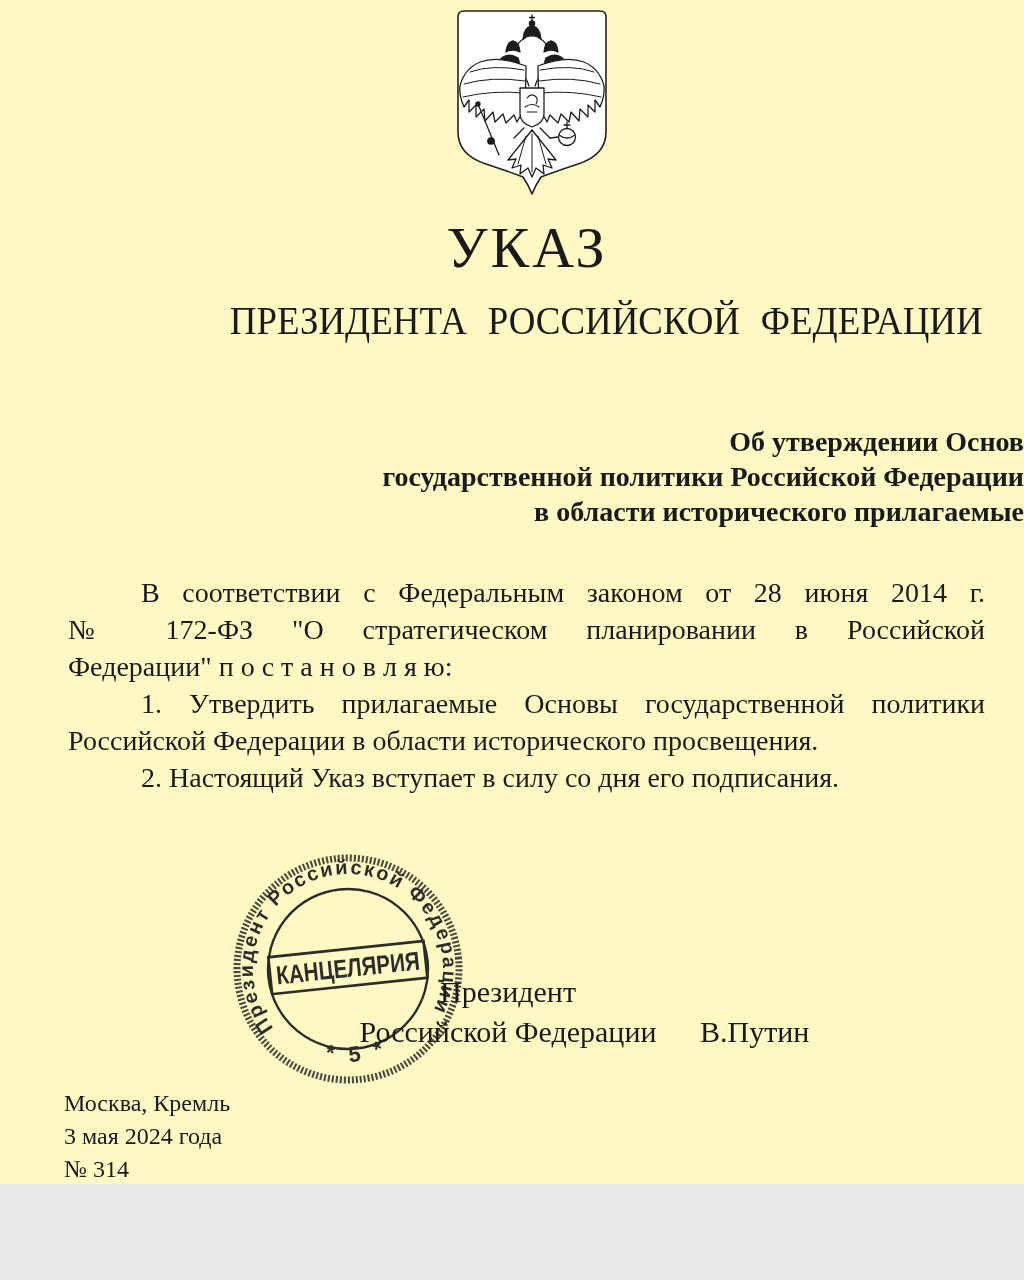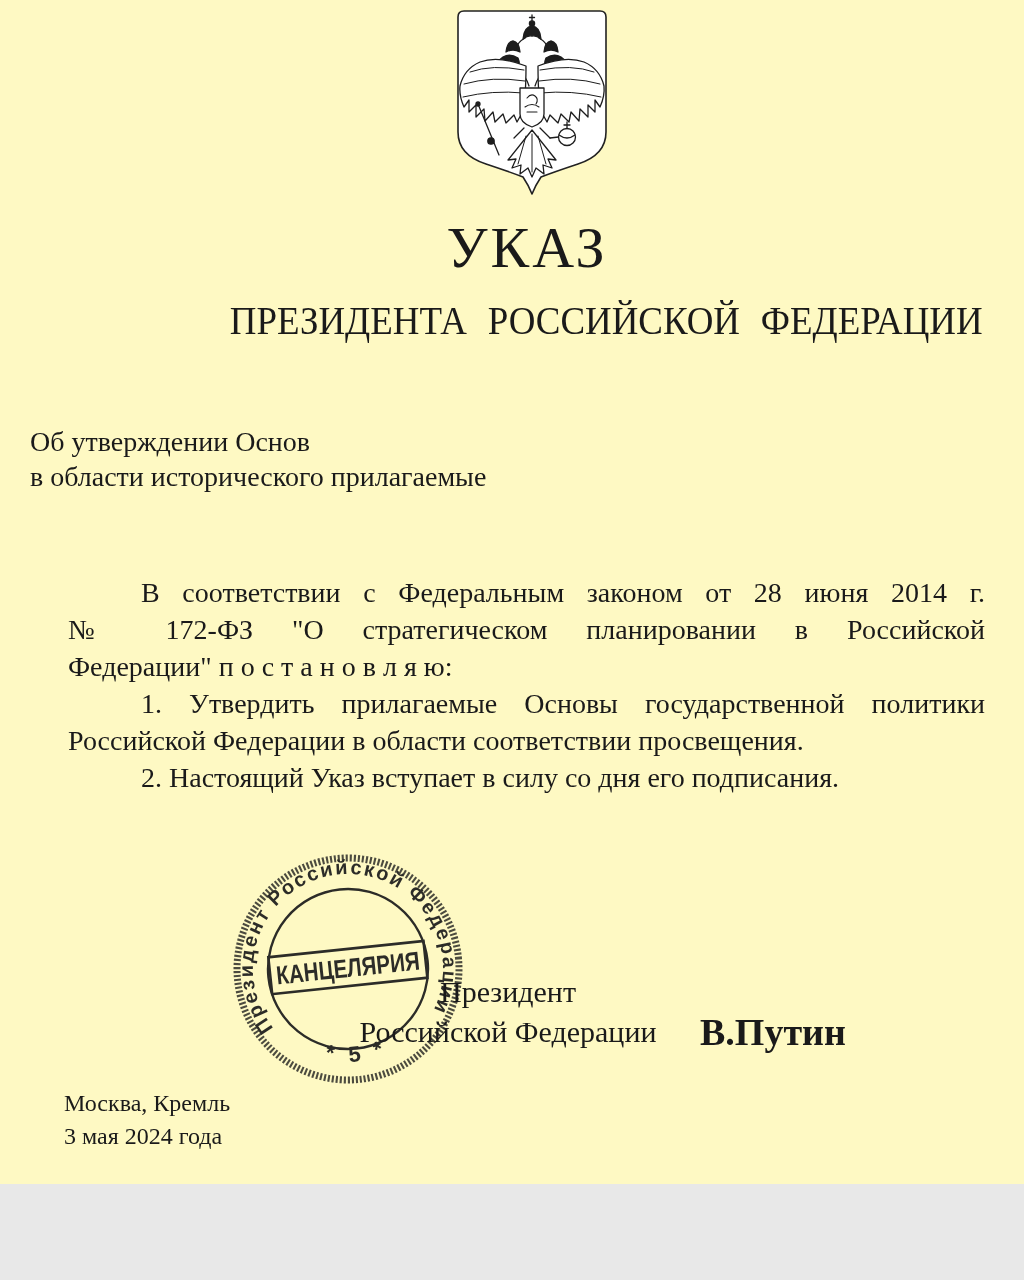--- a/index.html
+++ b/index.html
@@ -30,41 +30,41 @@
   .issuer {
     display: inline-block;
     font-size: 41px; line-height: 41px;
     word-spacing: 13px;
     transform: scaleX(0.9);
     transform-origin: center;
     white-space: nowrap;
   }
   .subject {
     left: 30px; right: 0; top: 424px;
-    text-align: left;
-    font-weight: normal;
+    text-align: right;
+    font-weight: bold;
     font-size: 28px; line-height: 35px;
   }
 
   
   .body-block {
     left: 68px; top: 574px; width: 917px;
     font-size: 28px; line-height: 37px;
   }
   .bline { white-space: normal; }
   .bline.ind { text-indent: 73px; }
   .bline.just { text-align: justify; text-align-last: justify; }
 
   
   .sig-title {
     left: 358px; top: 972px; width: 300px;
     text-align: center;
     font-size: 30px; line-height: 40px;
   }
-  .sig-name { left: 700px; top: 1012px; font-size: 38px; line-height: 40px; font-weight: bold; }
+  .sig-name { left: 700px; top: 1012px; font-size: 30px; line-height: 40px; }
 
   
   .footer-block { left: 64px; top: 1087px; font-size: 24px; line-height: 33px; }
 
   
   .stamp { left: 228px; top: 849px; width: 240px; height: 240px; opacity: 0.92; }
   .stamp text { fill: #1b1b1b; }
   .stamp .ring-font {
     font-family: "Liberation Sans", "DejaVu Sans", sans-serif;
     font-weight: bold; font-size: 20px; letter-spacing: 2px;
@@ -132,29 +132,30 @@
     </g>
   </svg>
 
   <div class="abs doc-type">УКАЗ</div>
   <div class="abs issuer-wrap">
     <span class="issuer">ПРЕЗИДЕНТА РОССИЙСКОЙ ФЕДЕРАЦИИ</span>
   </div>
 
   <div class="abs subject">
     <div>Об утверждении Основ</div>
+    <div>государственной политики Российской Федерации</div>
     <div>в области исторического прилагаемые</div>
   </div>
 
   <div class="abs body-block">
       <div class="bline ind just">В соответствии с Федеральным законом от 28 июня 2014 г.</div>
       <div class="bline just">№ 172-ФЗ "О стратегическом планировании в Российской</div>
       <div class="bline">Федерации" п о с т а н о в л я ю:</div>
       <div class="bline ind just">1. Утвердить прилагаемые Основы государственной политики</div>
-      <div class="bline">Российской Федерации в области соответствии просвещения.</div>
+      <div class="bline">Российской Федерации в области исторического просвещения.</div>
       <div class="bline ind">2. Настоящий Указ вступает в силу со дня его подписания.</div>
     </div>
 
   <div class="abs sig-title">
     <div>Президент</div>
     <div>Российской Федерации</div>
   </div>
   <div class="abs sig-name">В.Путин</div>
 
   <svg class="stamp abs" viewBox="0 0 240 240">
@@ -176,15 +177,16 @@
       </text>
 
       <rect x="42" y="100" width="156" height="37" fill="none" stroke="#1b1b1b" stroke-width="2.6"></rect>
       <text class="box-font" x="120" y="128" text-anchor="middle" textLength="144" lengthAdjust="spacingAndGlyphs">КАНЦЕЛЯРИЯ</text>
     </g>
   </svg>
 
   <div class="abs footer-block">
     <div>Москва, Кремль</div>
     <div>3 мая 2024 года</div>
+    <div>№ 314</div>
   </div>
 
 </div>
 
 </body></html>

